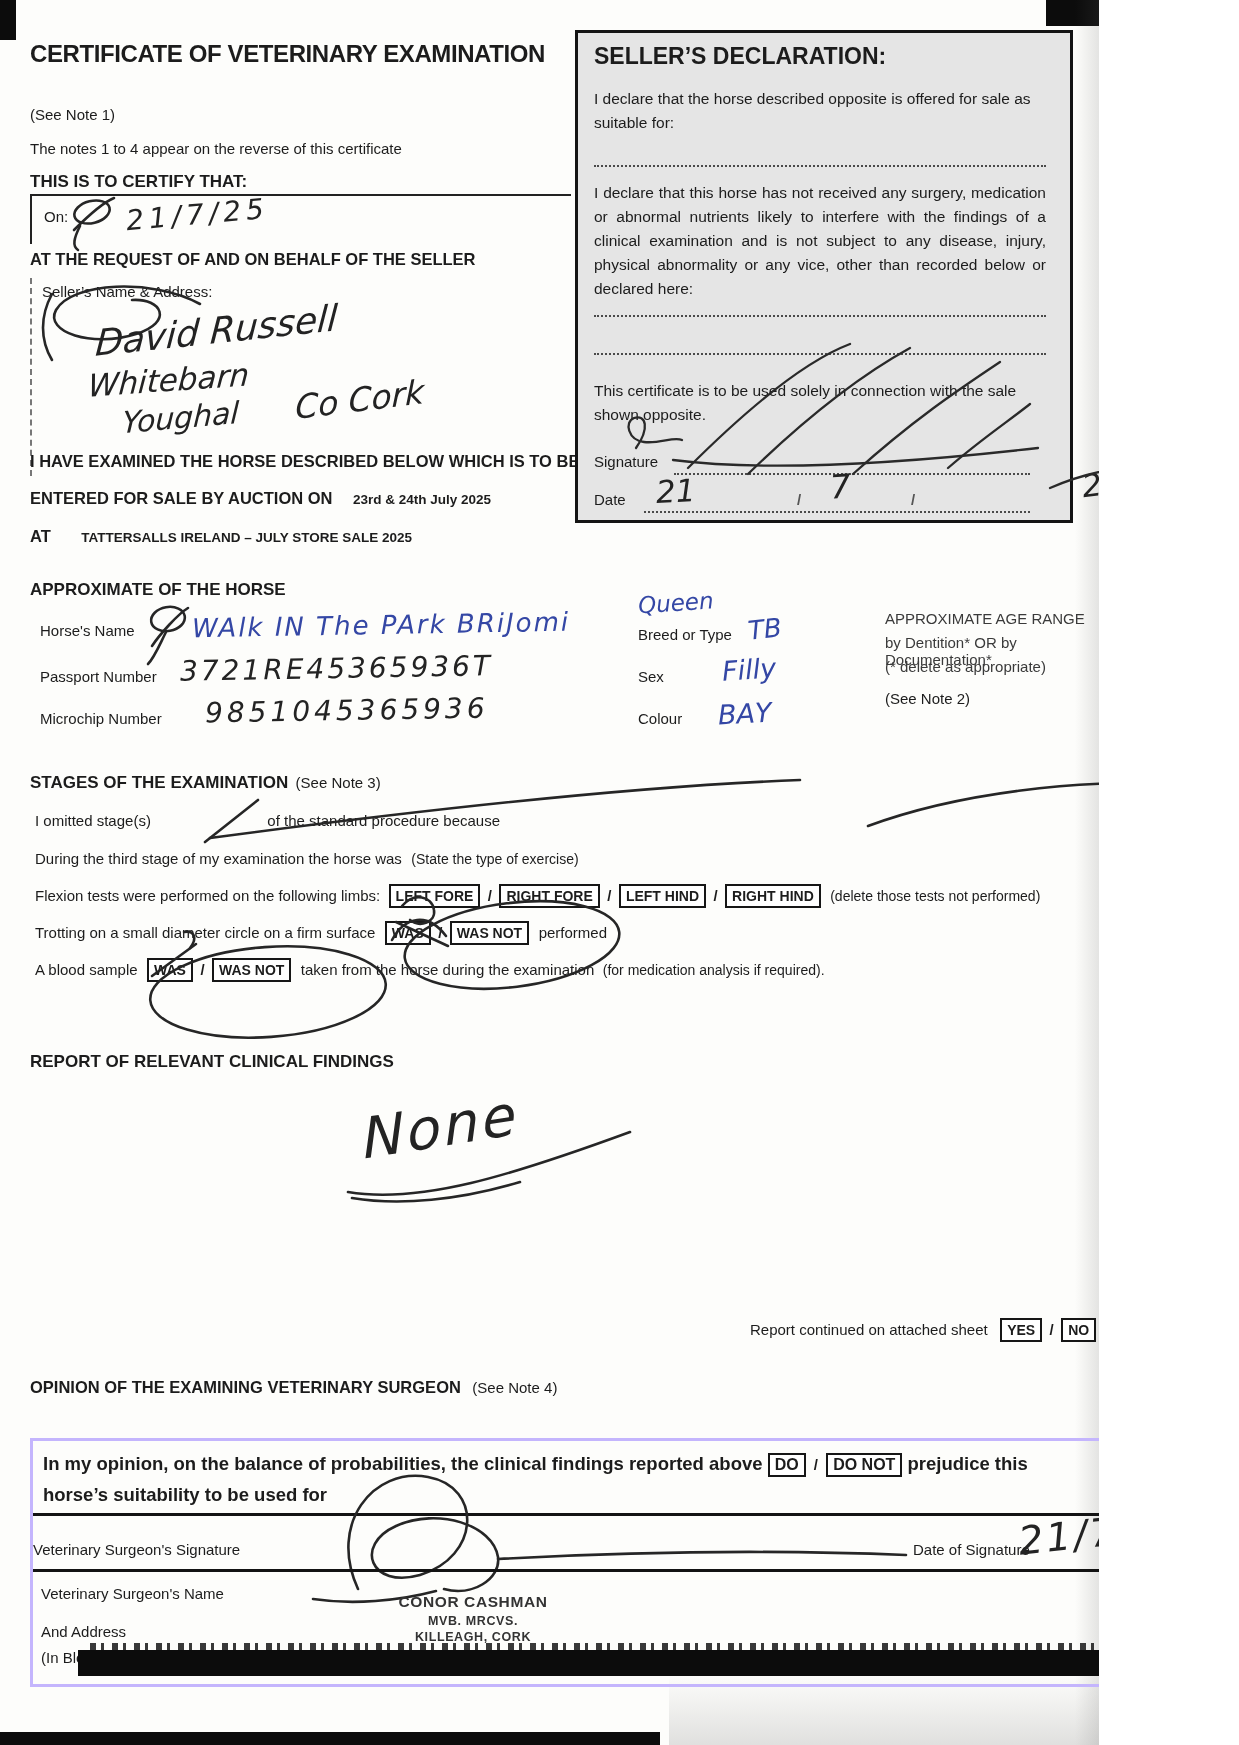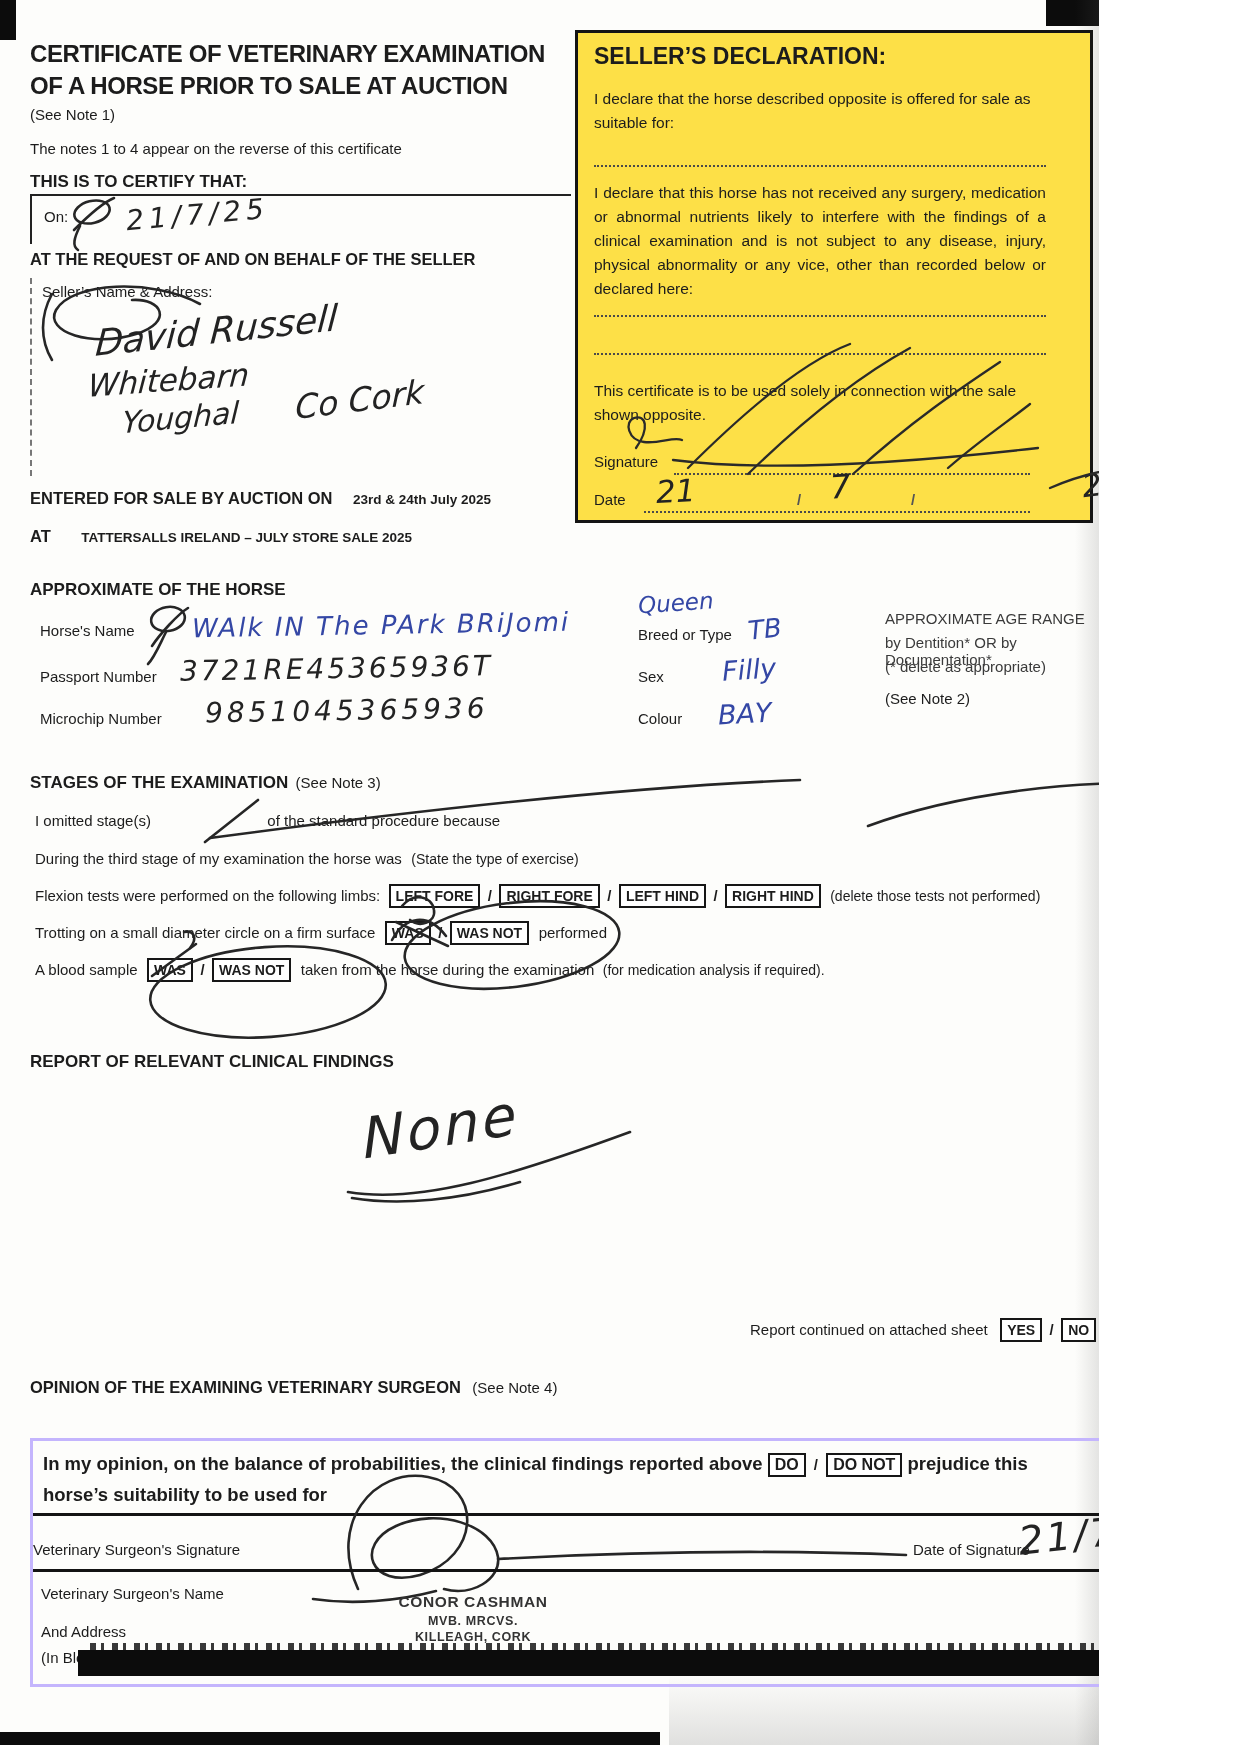--- a/index.html
+++ b/index.html
@@ -13,40 +13,39 @@
   .t15{font-size:15px;}
   .t14{font-size:14px;margin-top:38px;}
   .small-b{font-size:13.5px;font-weight:bold;}
   .box{border:2px solid #161616;display:inline-block;padding:0 5px;font-weight:bold;
        font-size:14px;line-height:20px;background:#fff;}
   .slash{font-weight:bold;font-size:15px;padding:0 3px;}
   .dot{border-bottom:2px dotted #4a4a4a;height:2px;}
   .hline{background:#131313;height:3px;}
   .hw{font-family:"DejaVu Sans",sans-serif;font-style:italic;color:#232323;white-space:nowrap;}
   .hwb{color:#3447a5;}
-  .decl-box{border:3px solid #141414;background:#fde047;padding-left:20px;}
+  .decl-box{border:3px solid #141414;background:#e5e5e5;}
   .op-box{border:3px solid #c4b5fd;margin-top:36px;}
   svg{display:block;}
   .ink{stroke:#262626;stroke-width:2.6;fill:none;stroke-linecap:round;}
   .ink-thin{stroke:#2a2a2a;stroke-width:2.3;fill:none;stroke-linecap:round;}
   .stamp{color:#333;text-align:center;letter-spacing:0.6px;}
   .blackbar{background:#0c0c0c;}
 </style>
 </head>
 <body>
 
 <div class="page">
 
   <div class="abs blackbar" style="left:0;top:0;width:16px;height:40px;"></div>
   <div class="abs blackbar" style="left:1046px;top:0;width:193px;height:26px;"></div>
   <div class="abs" style="right:0;top:0;width:24px;height:1745px;background:linear-gradient(to left,rgba(95,95,95,.16),transparent);"></div>
   <div class="abs" style="right:0;bottom:0;width:430px;height:70px;background:linear-gradient(to top,rgba(120,120,120,.22),transparent);"></div>
 
   <div class="abs t25" style="left:30px;top:38px;width:560px;">CERTIFICATE OF VETERINARY EXAMINATION</div>
-  <div class="abs t25" style="left:30px;top:70px;width:560px;">OF A HORSE PRIOR TO SALE AT AUCTION</div>
   <div class="abs t15" style="left:30px;top:106px;">(See Note 1)</div>
   <div class="abs t15" style="left:30px;top:140px;">The notes 1 to 4 appear on the reverse of this certificate</div>
   <div class="abs t17" style="left:30px;top:172px;">THIS IS TO CERTIFY THAT:</div>
 
   <div class="abs" style="left:30px;top:194px;width:541px;height:2px;background:#222;"></div>
   <div class="abs" style="left:30px;top:194px;width:2px;height:50px;background:#222;"></div>
   <div class="abs t15" style="left:44px;top:208px;">On:</div>
   <svg class="abs" style="left:70px;top:196px;" width="50" height="58" viewBox="0 0 50 58">
     <ellipse class="ink" cx="22" cy="16" rx="18" ry="11" transform="rotate(-14 22 16)"></ellipse>
     <path class="ink" d="M4,34 C16,22 34,6 44,2"></path>
@@ -60,20 +59,21 @@
   <div class="abs t15" style="left:42px;top:283px;">Seller’s Name &amp; Address:</div>
   <svg class="abs" style="left:32px;top:276px;" width="180" height="92" viewBox="0 0 180 92">
     <path class="ink" d="M168,28 C120,2 40,6 24,34 C12,56 60,72 104,58 C142,46 130,22 100,24"></path>
     <path class="ink" d="M20,18 C8,40 8,64 20,84"></path>
   </svg>
   <div class="abs hw" style="left:95px;top:310px;font-size:36px;transform:rotate(-6deg) skewX(-10deg);">David Russell</div>
   <div class="abs hw" style="left:88px;top:362px;font-size:31px;transform:rotate(-4deg) skewX(-8deg);">Whitebarn</div>
   <div class="abs hw" style="left:122px;top:400px;font-size:30px;transform:rotate(-5deg) skewX(-8deg);">Youghal</div>
   <div class="abs hw" style="left:295px;top:380px;font-size:33px;transform:rotate(-7deg) skewX(-8deg);">Co Cork</div>
 
+  <div class="abs t16" style="left:30px;top:452px;">I HAVE EXAMINED THE HORSE DESCRIBED BELOW WHICH IS TO BE</div>
   <div class="abs" style="left:30px;top:489px;white-space:nowrap;">
     <span class="t16">ENTERED FOR SALE BY AUCTION ON</span>
     <span class="small-b" style="margin-left:16px;text-align:right;">23rd &amp; 24th July 2025</span>
   </div>
   <div class="abs" style="left:30px;top:527px;white-space:nowrap;">
     <span class="t16">AT</span>
     <span class="small-b" style="margin-left:26px;">TATTERSALLS IRELAND – JULY STORE SALE 2025</span>
   </div>
 
   <div class="abs decl-box" style="left:575px;top:30px;width:492px;height:487px;">

